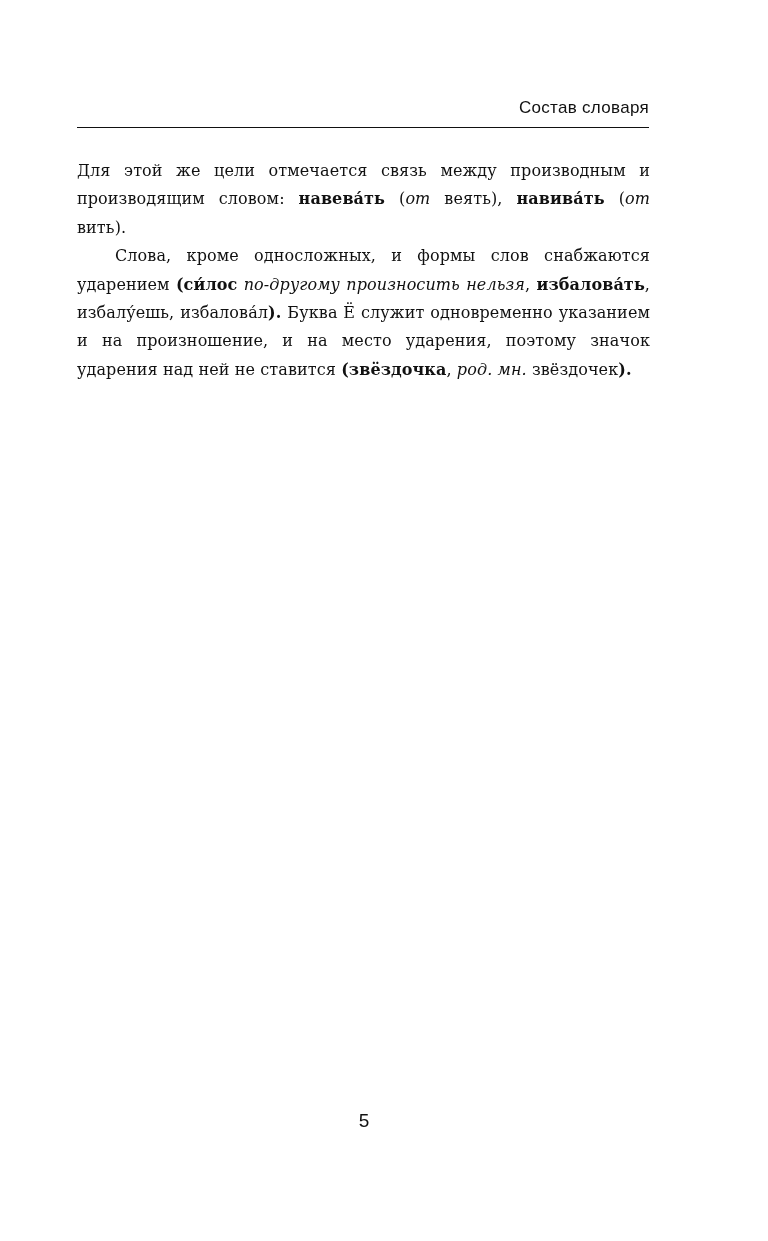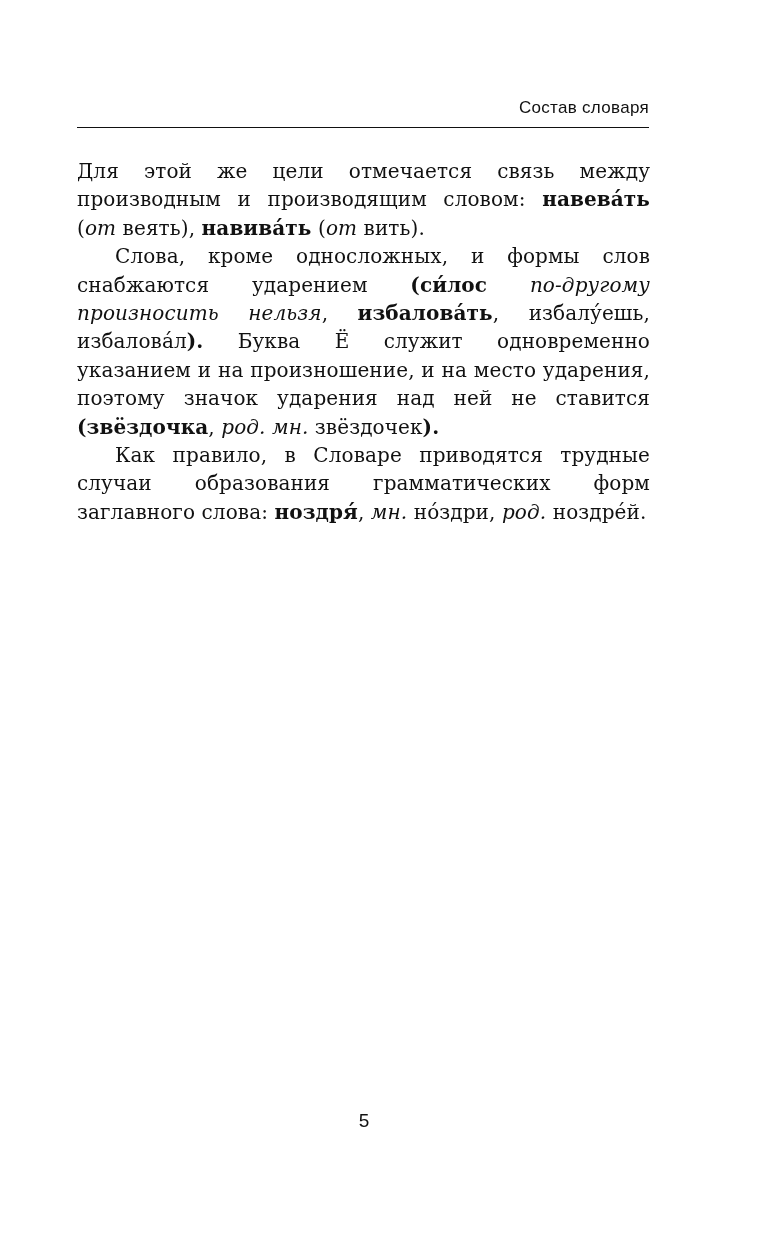--- a/index.html
+++ b/index.html
@@ -8,21 +8,21 @@
     position:absolute; right:119px; top:98px;
     font-family:"Liberation Sans", sans-serif; font-weight:normal; font-size:17px;
     letter-spacing:0.3px;
   }
   .header-rule {
     position:absolute; left:77px; top:127px; width:572px; height:0;
     border-top:1.5px solid #111;
   }
   .body-text {
     position:absolute; left:77px; top:157px; width:573px;
-    font-family:"DejaVu Serif", serif; font-size:20px; line-height:28.4px;
+    font-family:"DejaVu Serif", serif; font-size:16px; line-height:28.4px;
     text-align:justify; letter-spacing:0.1px;
   }
   .body-text p { margin:0; }
   .body-text p.indent { text-indent:38px; }
   b { font-weight:bold; }
   i { font-style:italic; }
   .page-number {
     position:absolute; left:0; width:728px; top:1110px; text-align:center;
     font-family:"Liberation Sans", sans-serif; font-size:19px;
   }
@@ -33,18 +33,15 @@
 <div class="header-title">Состав словаря</div>
 <div class="header-rule"></div>
 
 <div class="body-text">
   <p>
     <span>Для этой же цели отмечается связь между производным и производящим словом: </span><b>навева́ть</b><span> (</span><i>от</i><span> веять), </span><b>навива́ть</b><span> (</span><i>от</i><span> вить).</span>
   </p>
   <p class="indent">
     <span>Слова, кроме односложных, и формы слов снабжаются ударением </span><b>(си́лос</b><i> по-другому произносить нельзя</i><span>, </span><b>избалова́ть</b><span>, избалу́ешь, избалова́л</span><b>).</b><span> Буква Ё служит одновременно указанием и на произношение, и на место ударения, поэтому значок ударения над ней не ставится </span><b>(звёздочка</b><span>, </span><i>род. мн.</i><span> звёздочек</span><b>).</b>
   </p>
-  <p class="indent">
-    <span>Как правило, в Словаре приводятся трудные случаи образования грамматических форм заглавного слова: </span><b>ноздря́</b><span>, </span><i>мн.</i><span> но́здри, </span><i>род.</i><span> ноздре́й.</span>
-  </p>
 </div>
 
 <div class="page-number">5</div>
 
 </body></html>

